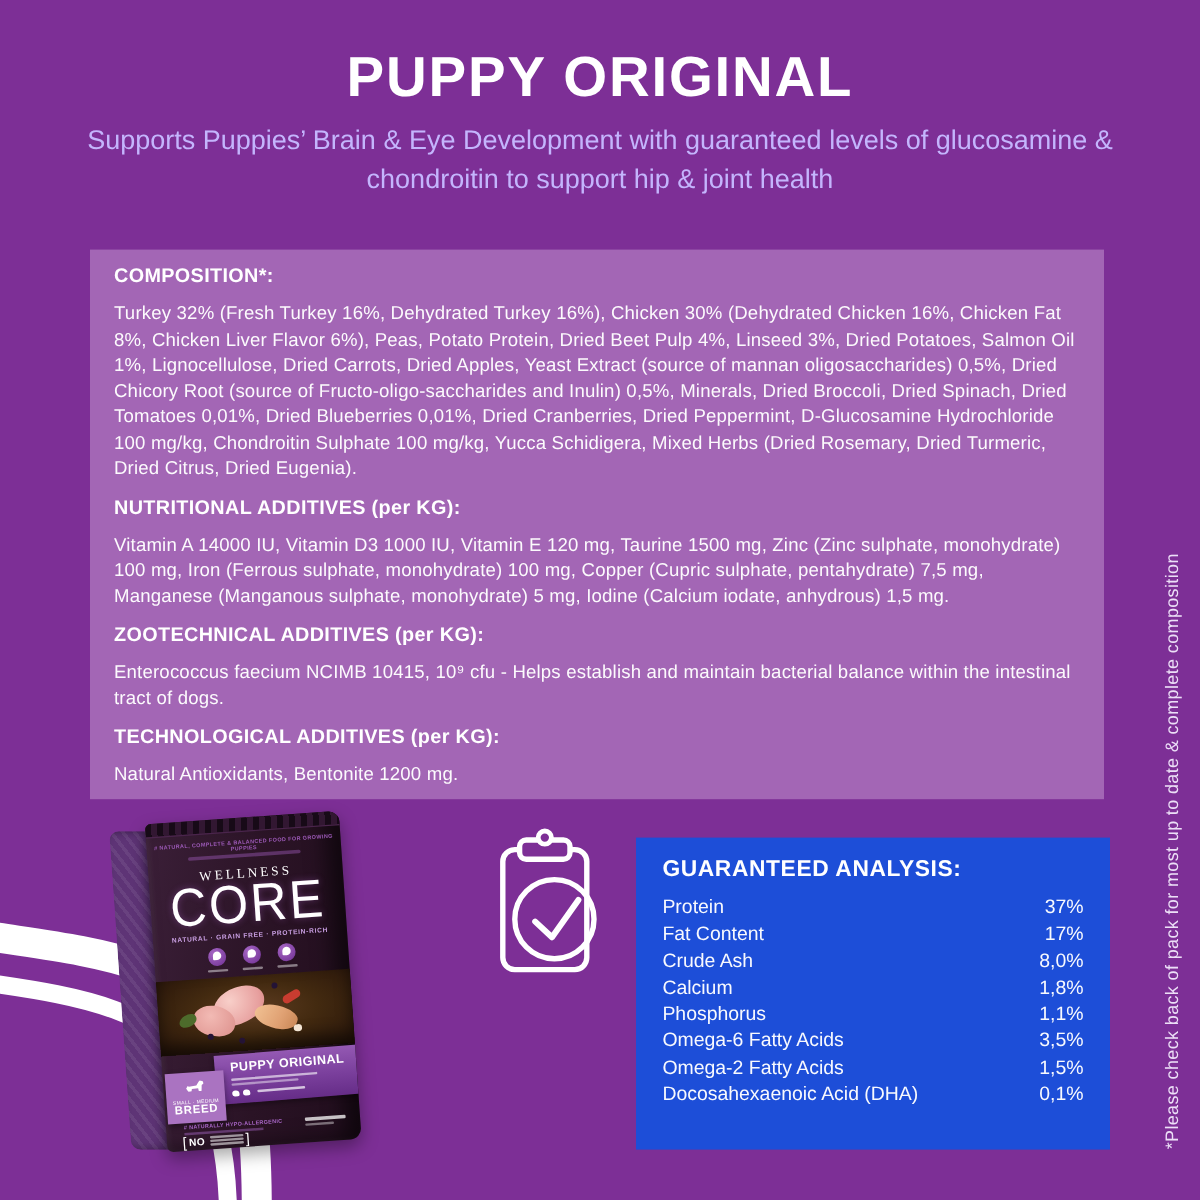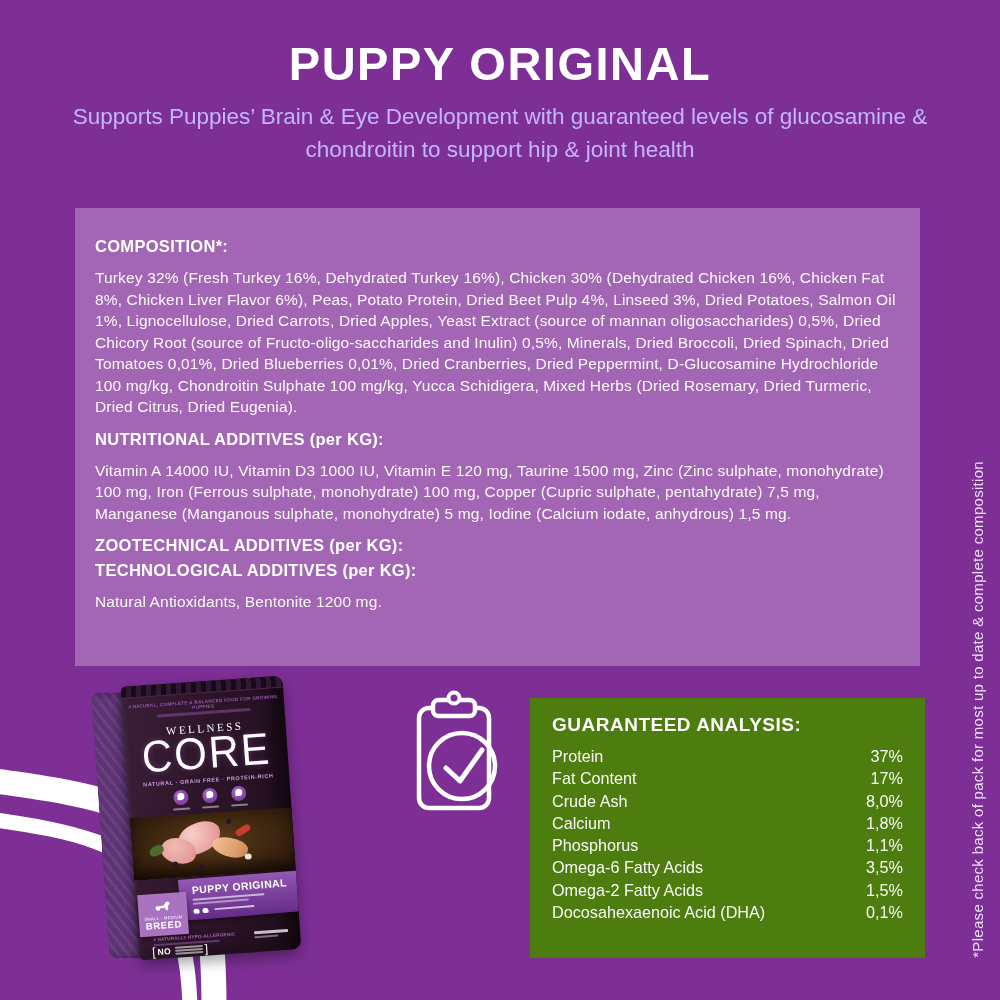--- a/index.html
+++ b/index.html
@@ -14,21 +14,21 @@
     position:absolute;top:36px;left:0;width:1000px;text-align:center;
     font-size:47px;font-weight:800;letter-spacing:1.5px;margin:0;color:#fff;
   }
   .page-subtitle{
     position:absolute;top:101px;left:70px;width:860px;text-align:center;
     font-size:22.5px;line-height:1.45;font-weight:400;margin:0;color:#c4b5fd;
   }
   
   .comp-panel{
     position:absolute;left:75px;top:208px;width:845px;height:458px;
-    background:#a366b5;box-sizing:border-box;padding:29px 20px;overflow:hidden;
+    background:#a366b5;box-sizing:border-box;padding:13px 20px;overflow:hidden;
   }
   .comp-panel h2{
     font-size:16.5px;font-weight:700;letter-spacing:.3px;margin:0 0 6px 0;color:#fff;
   }
   .comp-panel p{
     font-size:15.5px;line-height:21.5px;letter-spacing:.15px;margin:11px 0 12px 0;
     color:rgba(255,255,255,.97);
   }
   
   .swoosh{position:absolute;left:0;top:690px;z-index:1;}
@@ -97,21 +97,21 @@
   .no-word{font-size:8.5px;font-weight:800;letter-spacing:.3px;}
   .no-bars{display:flex;flex-direction:column;gap:1.5px;margin-left:2px;}
   .no-bars span{display:block;width:28px;height:1.6px;background:rgba(255,255,255,.55);border-radius:1px;}
   .netweight{position:absolute;right:12px;top:253px;width:34px;height:3px;background:rgba(255,255,255,.75);border-radius:1px;}
   .netweight2{position:absolute;right:22px;top:258px;width:24px;height:2px;background:rgba(255,255,255,.4);border-radius:1px;}
   
   .clipboard{position:absolute;left:402px;top:684px;z-index:2;}
   
   .analysis{
     position:absolute;left:530px;top:698px;width:395px;height:260px;
-    background:#4d7c0f;box-sizing:border-box;padding:16px 22px 0 22px;overflow:hidden;
+    background:#1d4ed8;box-sizing:border-box;padding:16px 22px 0 22px;overflow:hidden;
   }
   .analysis h2{font-size:19px;font-weight:700;letter-spacing:.5px;margin:0 0 9px 0;color:#fff;}
   .analysis .row{display:flex;justify-content:space-between;font-size:16.2px;line-height:22.3px;color:rgba(255,255,255,.97);}
   
   .side-note{
     position:absolute;right:14px;bottom:42px;
     writing-mode:vertical-rl;transform:rotate(180deg);
     font-size:15px;letter-spacing:.3px;color:#ecdff7;
   }
 </style>
@@ -120,20 +120,21 @@
 
 <h1 class="page-title">PUPPY ORIGINAL</h1>
 <p class="page-subtitle">Supports Puppies’ Brain &amp; Eye Development with guaranteed levels of glucosamine &amp; chondroitin to support hip &amp; joint health</p>
 
 <section class="comp-panel">
   <h2>COMPOSITION*:</h2>
   <p>Turkey 32% (Fresh Turkey 16%, Dehydrated Turkey 16%), Chicken 30% (Dehydrated Chicken 16%, Chicken Fat 8%, Chicken Liver Flavor 6%), Peas, Potato Protein, Dried Beet Pulp 4%, Linseed 3%, Dried Potatoes, Salmon Oil 1%, Lignocellulose, Dried Carrots, Dried Apples, Yeast Extract (source of mannan oligosaccharides) 0,5%, Dried Chicory Root (source of Fructo-oligo-saccharides and Inulin) 0,5%, Minerals, Dried Broccoli, Dried Spinach, Dried Tomatoes 0,01%, Dried Blueberries 0,01%, Dried Cranberries, Dried Peppermint, D-Glucosamine Hydrochloride 100 mg/kg, Chondroitin Sulphate 100 mg/kg, Yucca Schidigera, Mixed Herbs (Dried Rosemary, Dried Turmeric, Dried Citrus, Dried Eugenia).</p>
   <h2>NUTRITIONAL ADDITIVES (per KG):</h2>
   <p>Vitamin A 14000 IU, Vitamin D3 1000 IU, Vitamin E 120 mg, Taurine 1500 mg, Zinc (Zinc sulphate, monohydrate) 100 mg, Iron (Ferrous sulphate, monohydrate) 100 mg, Copper (Cupric sulphate, pentahydrate) 7,5 mg, Manganese (Manganous sulphate, monohydrate) 5 mg, Iodine (Calcium iodate, anhydrous) 1,5 mg.</p>
   <h2>ZOOTECHNICAL ADDITIVES (per KG):</h2>
+  <p>Enterococcus faecium NCIMB 10415, 10⁹ cfu - Helps establish and maintain bacterial balance within the intestinal tract of dogs.</p>
   <h2>TECHNOLOGICAL ADDITIVES (per KG):</h2>
   <p>Natural Antioxidants, Bentonite 1200 mg.</p>
 </section>
 
 <svg class="swoosh" width="330" height="310" viewBox="0 0 330 310" fill="none">
   <path d="M -4 91 C 75 103, 155 110, 192 172 C 208 202, 214 250, 214 318" stroke="#ffffff" stroke-width="25" fill="none"></path>
   <path d="M -4 130 C 65 140, 135 152, 165 205 C 178 230, 189 268, 190 318" stroke="#ffffff" stroke-width="15" fill="none"></path>
 </svg>
 
 <div class="bag">

